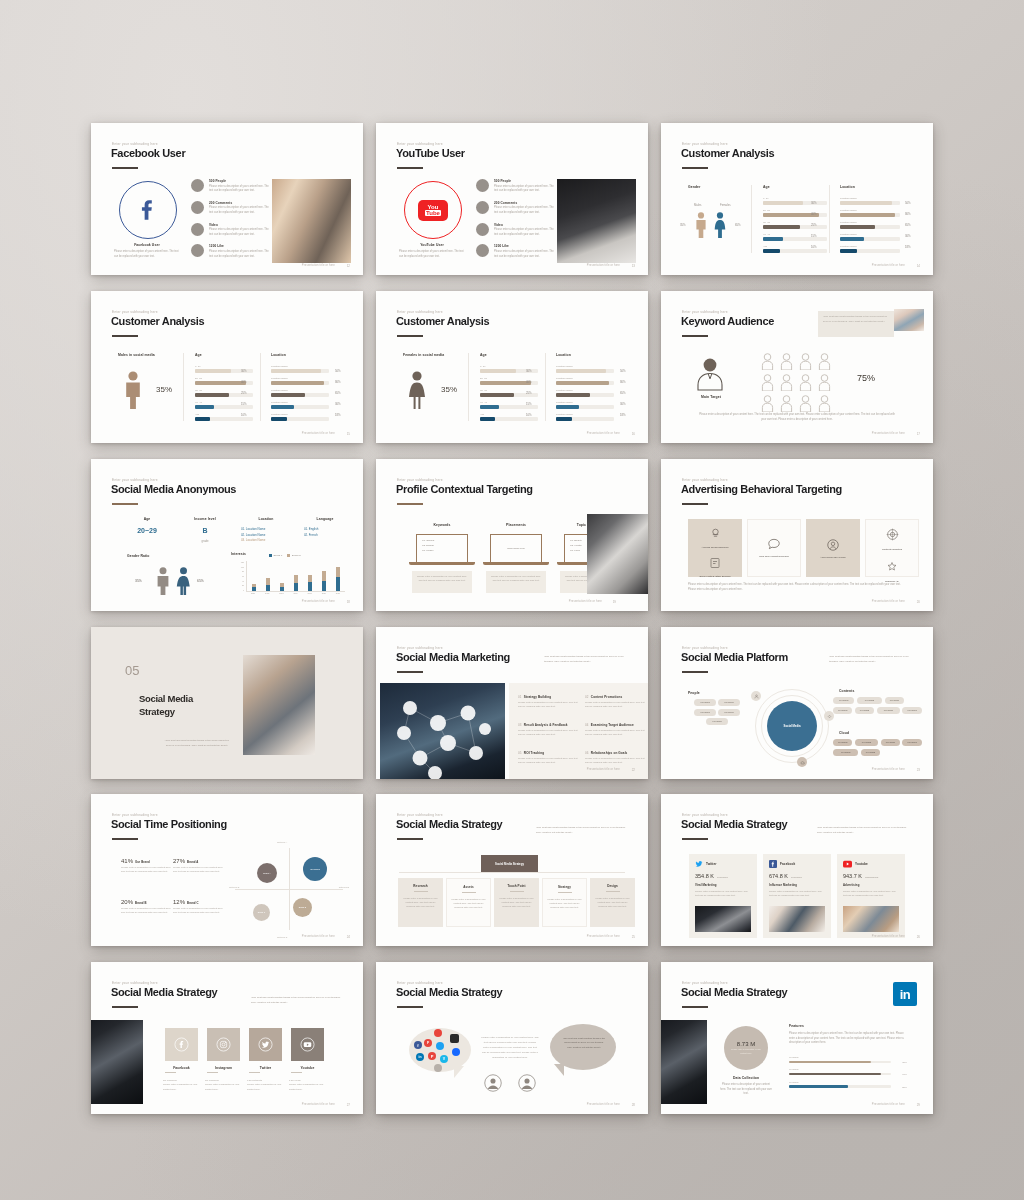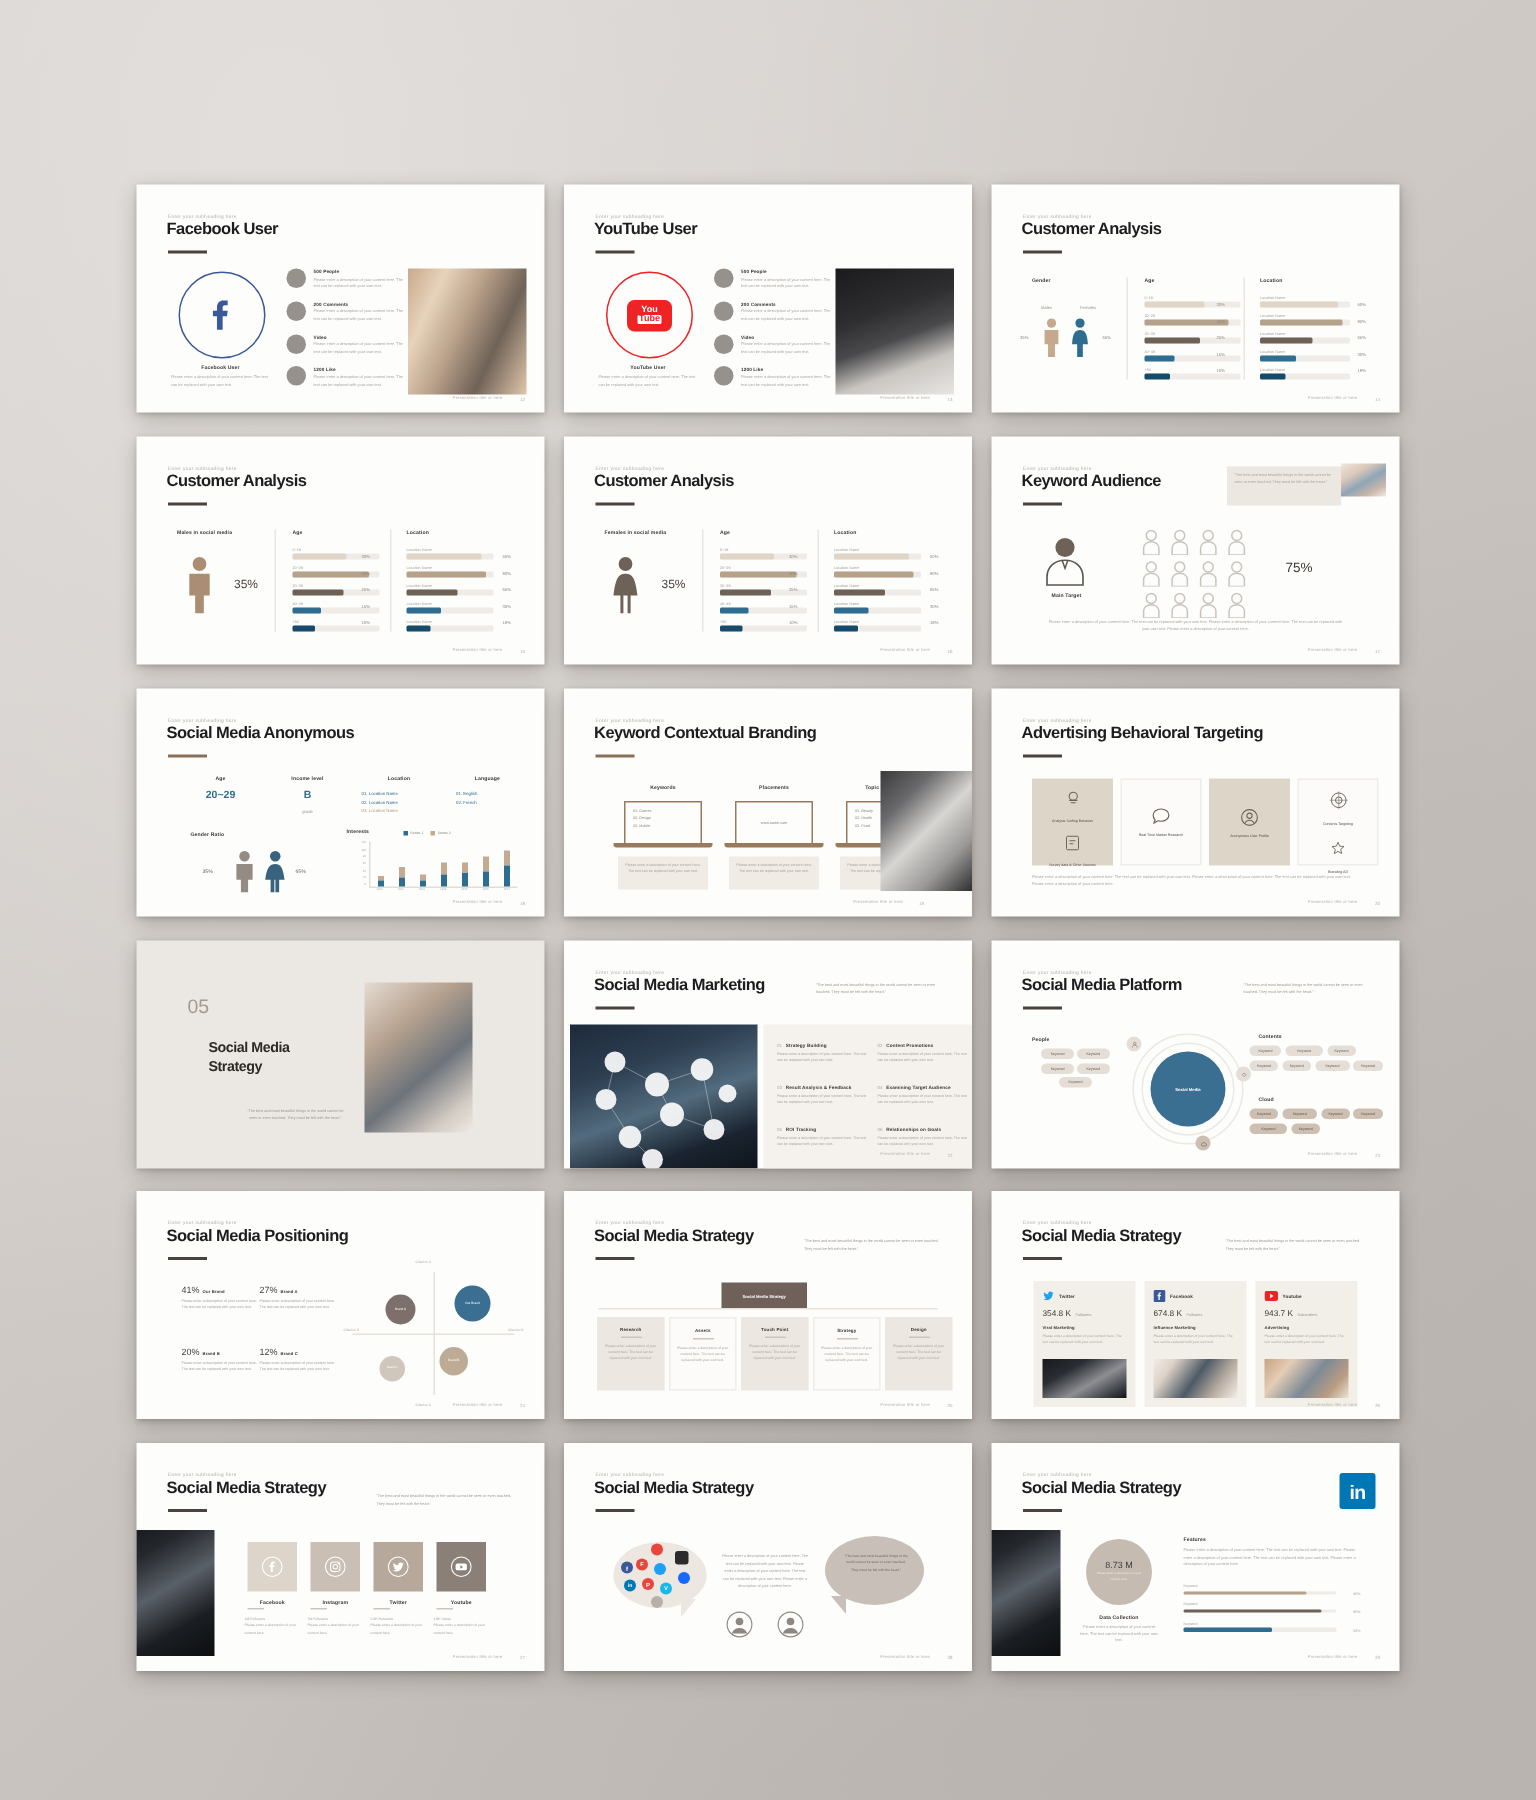--- a/index.html
+++ b/index.html
@@ -677,21 +677,21 @@
     </div>
 
     <div class="foot">Presentation title or here</div>
     <div class="pg">18</div>
   </div>
 </div>
 
 <div class="slide" style="left:376px;top:459px;">
   <div class="inner">
     <div class="sub">Enter your subheading here</div>
-    <div class="ttl">Keyword Contextual Branding</div>
+    <div class="ttl">Profile Contextual Targeting</div>
     <div class="rule brown"></div>
 
     <div style="position:absolute;left:40px;top:64px;width:52px;text-align:center;" class="lbl">Keywords</div>
     <div style="position:absolute;left:40px;top:75px;width:52px;height:28px;border:1px solid #9a7a5c;border-bottom:none;box-sizing:border-box;">
       <div style="position:absolute;left:5px;top:4px;font-size:2.5px;color:#8e8781;line-height:1.9;">
         <div>01. Games</div>
         <div>02. Design</div>
         <div>03. Mobile</div>
       </div>
     </div>
@@ -944,21 +944,21 @@
     </div>
 
     <div class="foot">Presentation title or here</div>
     <div class="pg">23</div>
   </div>
 </div>
 
 <div class="slide" style="left:91px;top:794px;">
   <div class="inner">
     <div class="sub">Enter your subheading here</div>
-    <div class="ttl">Social Media Positioning</div>
+    <div class="ttl">Social Time Positioning</div>
     <div class="rule"></div>
 
     <div style="position:absolute;left:30px;top:64px;width:52px;">
       <div style="display:flex;align-items:baseline;gap:2px;">
             <span style="font-size:6px;color:#4a433c;">41%</span>
             <span class="lbl" style="font-size:2.8px;">Our Brand</span>
           </div>
       <div class="tiny2" style="font-size:2.4px;margin-top:2px;">Please enter a description of your content here. The text can be replaced with your own text.</div>
     </div>
     <div style="position:absolute;left:82px;top:64px;width:52px;">

